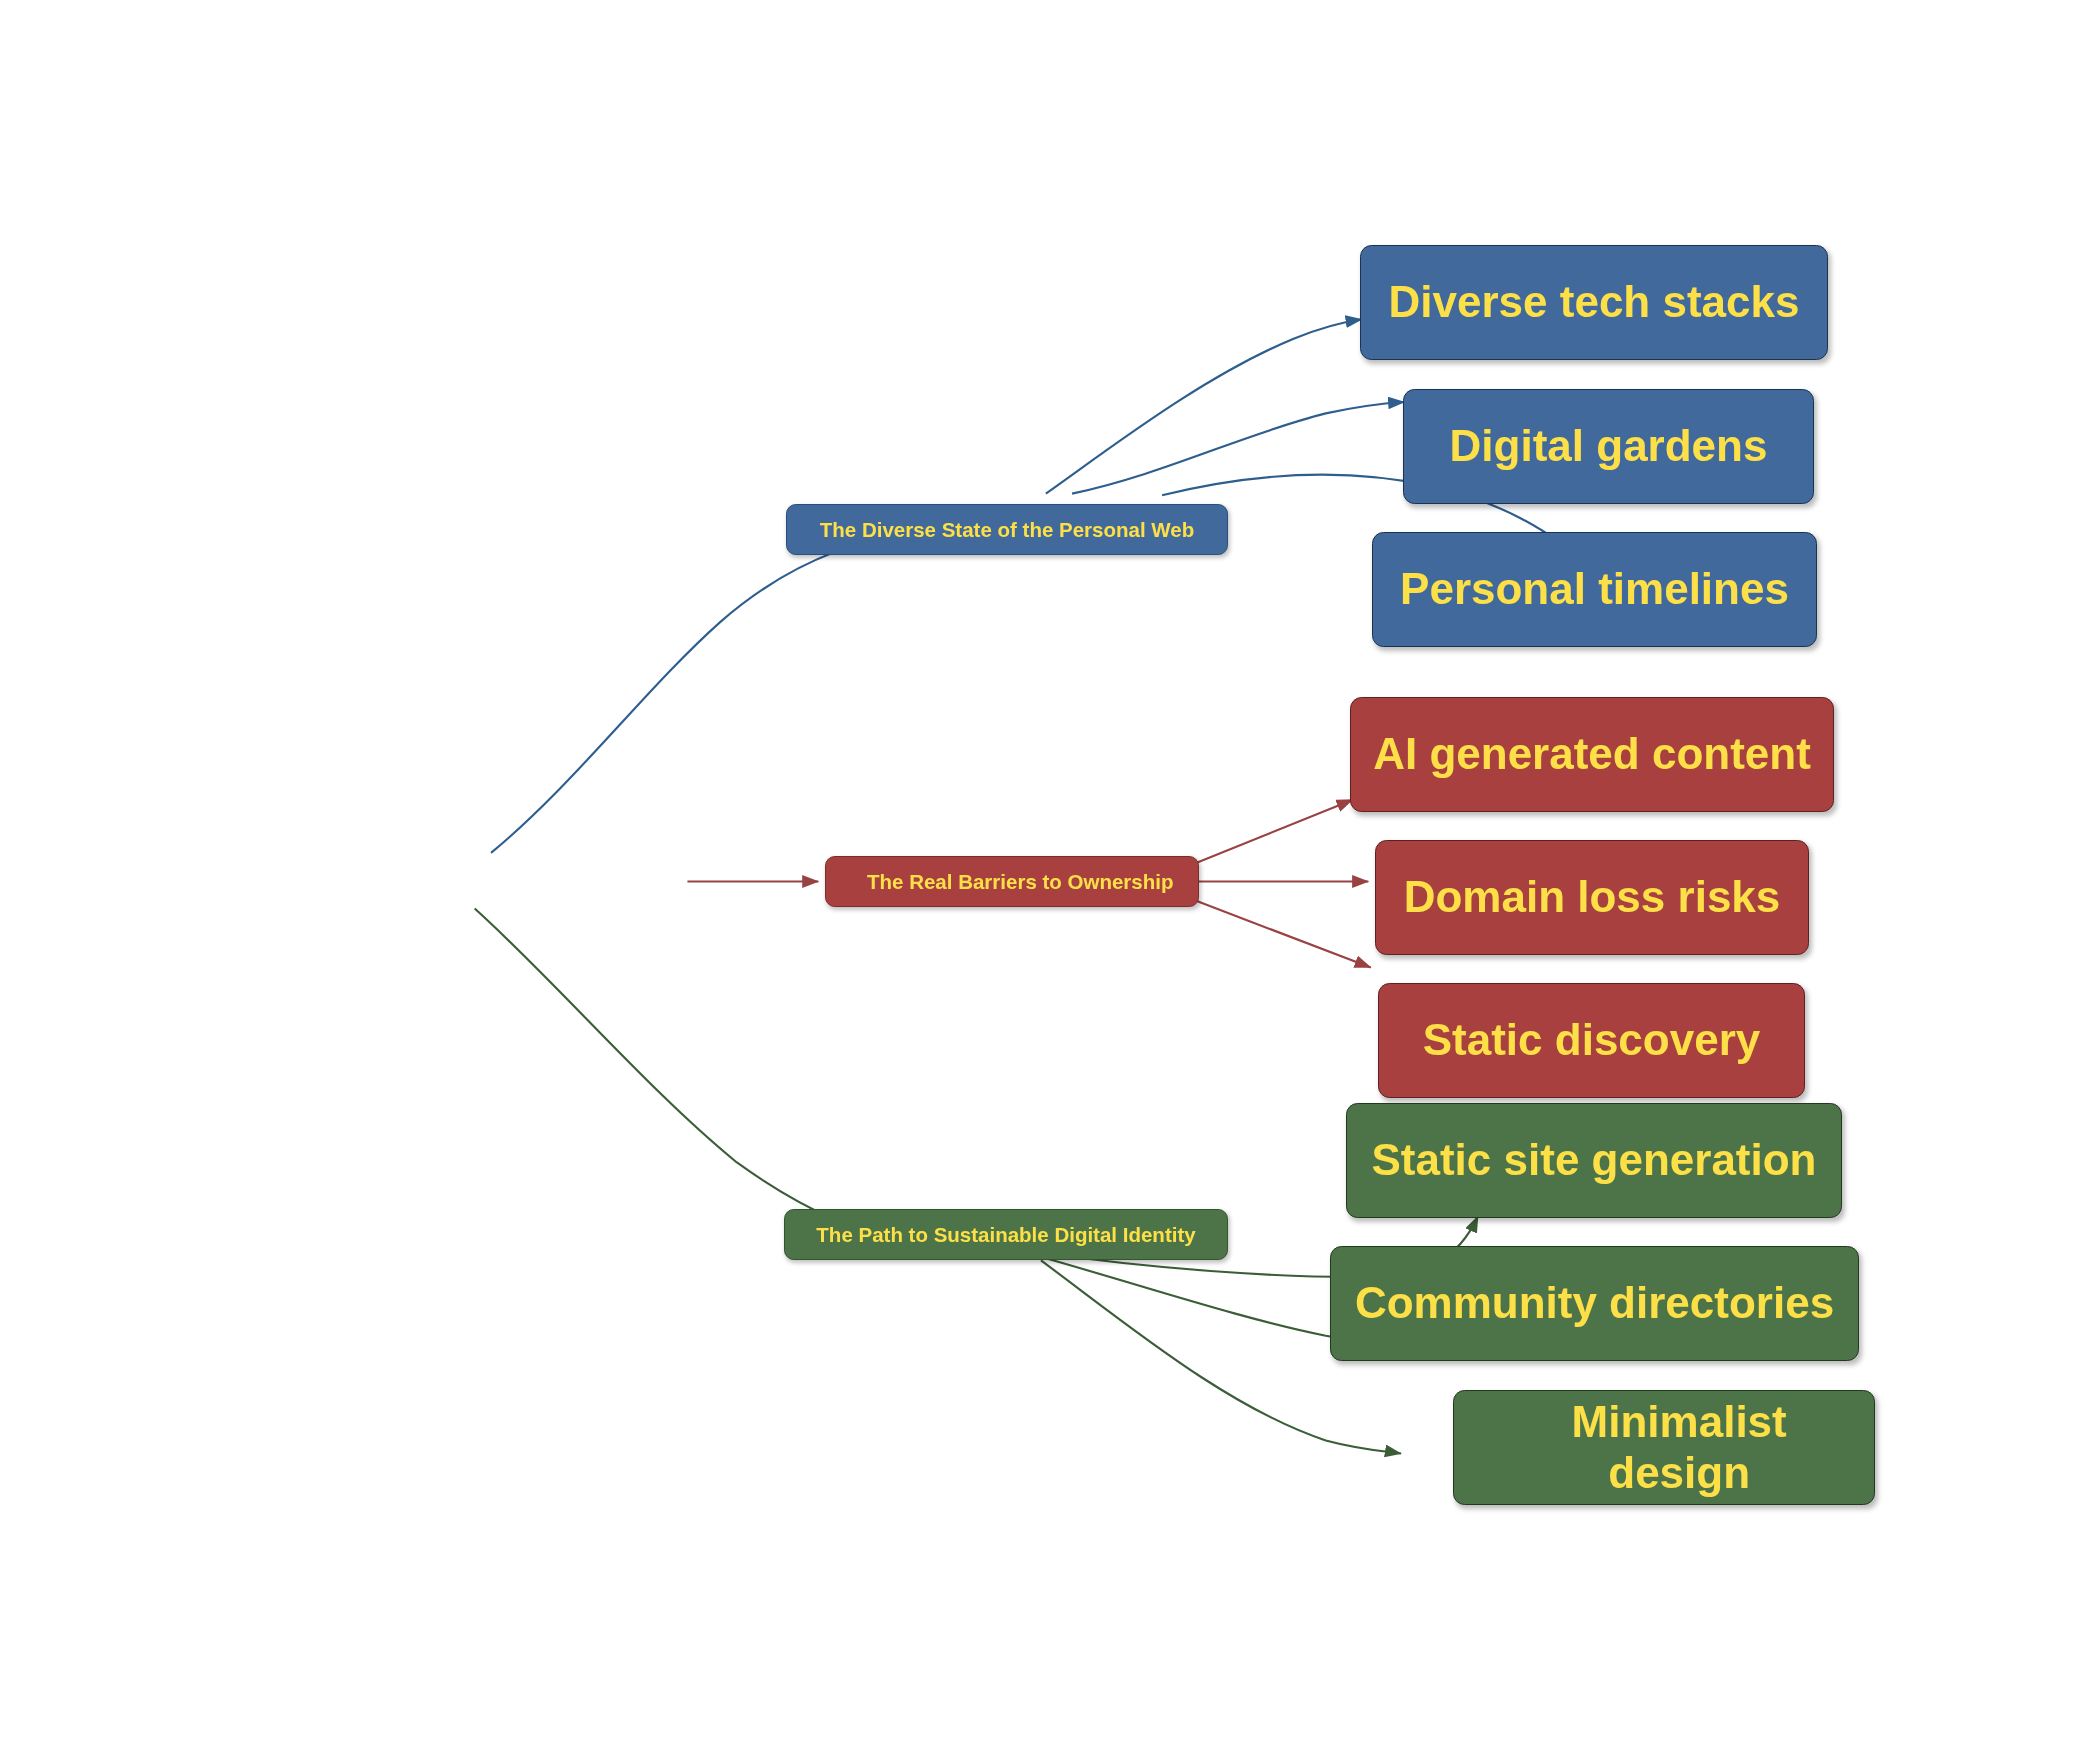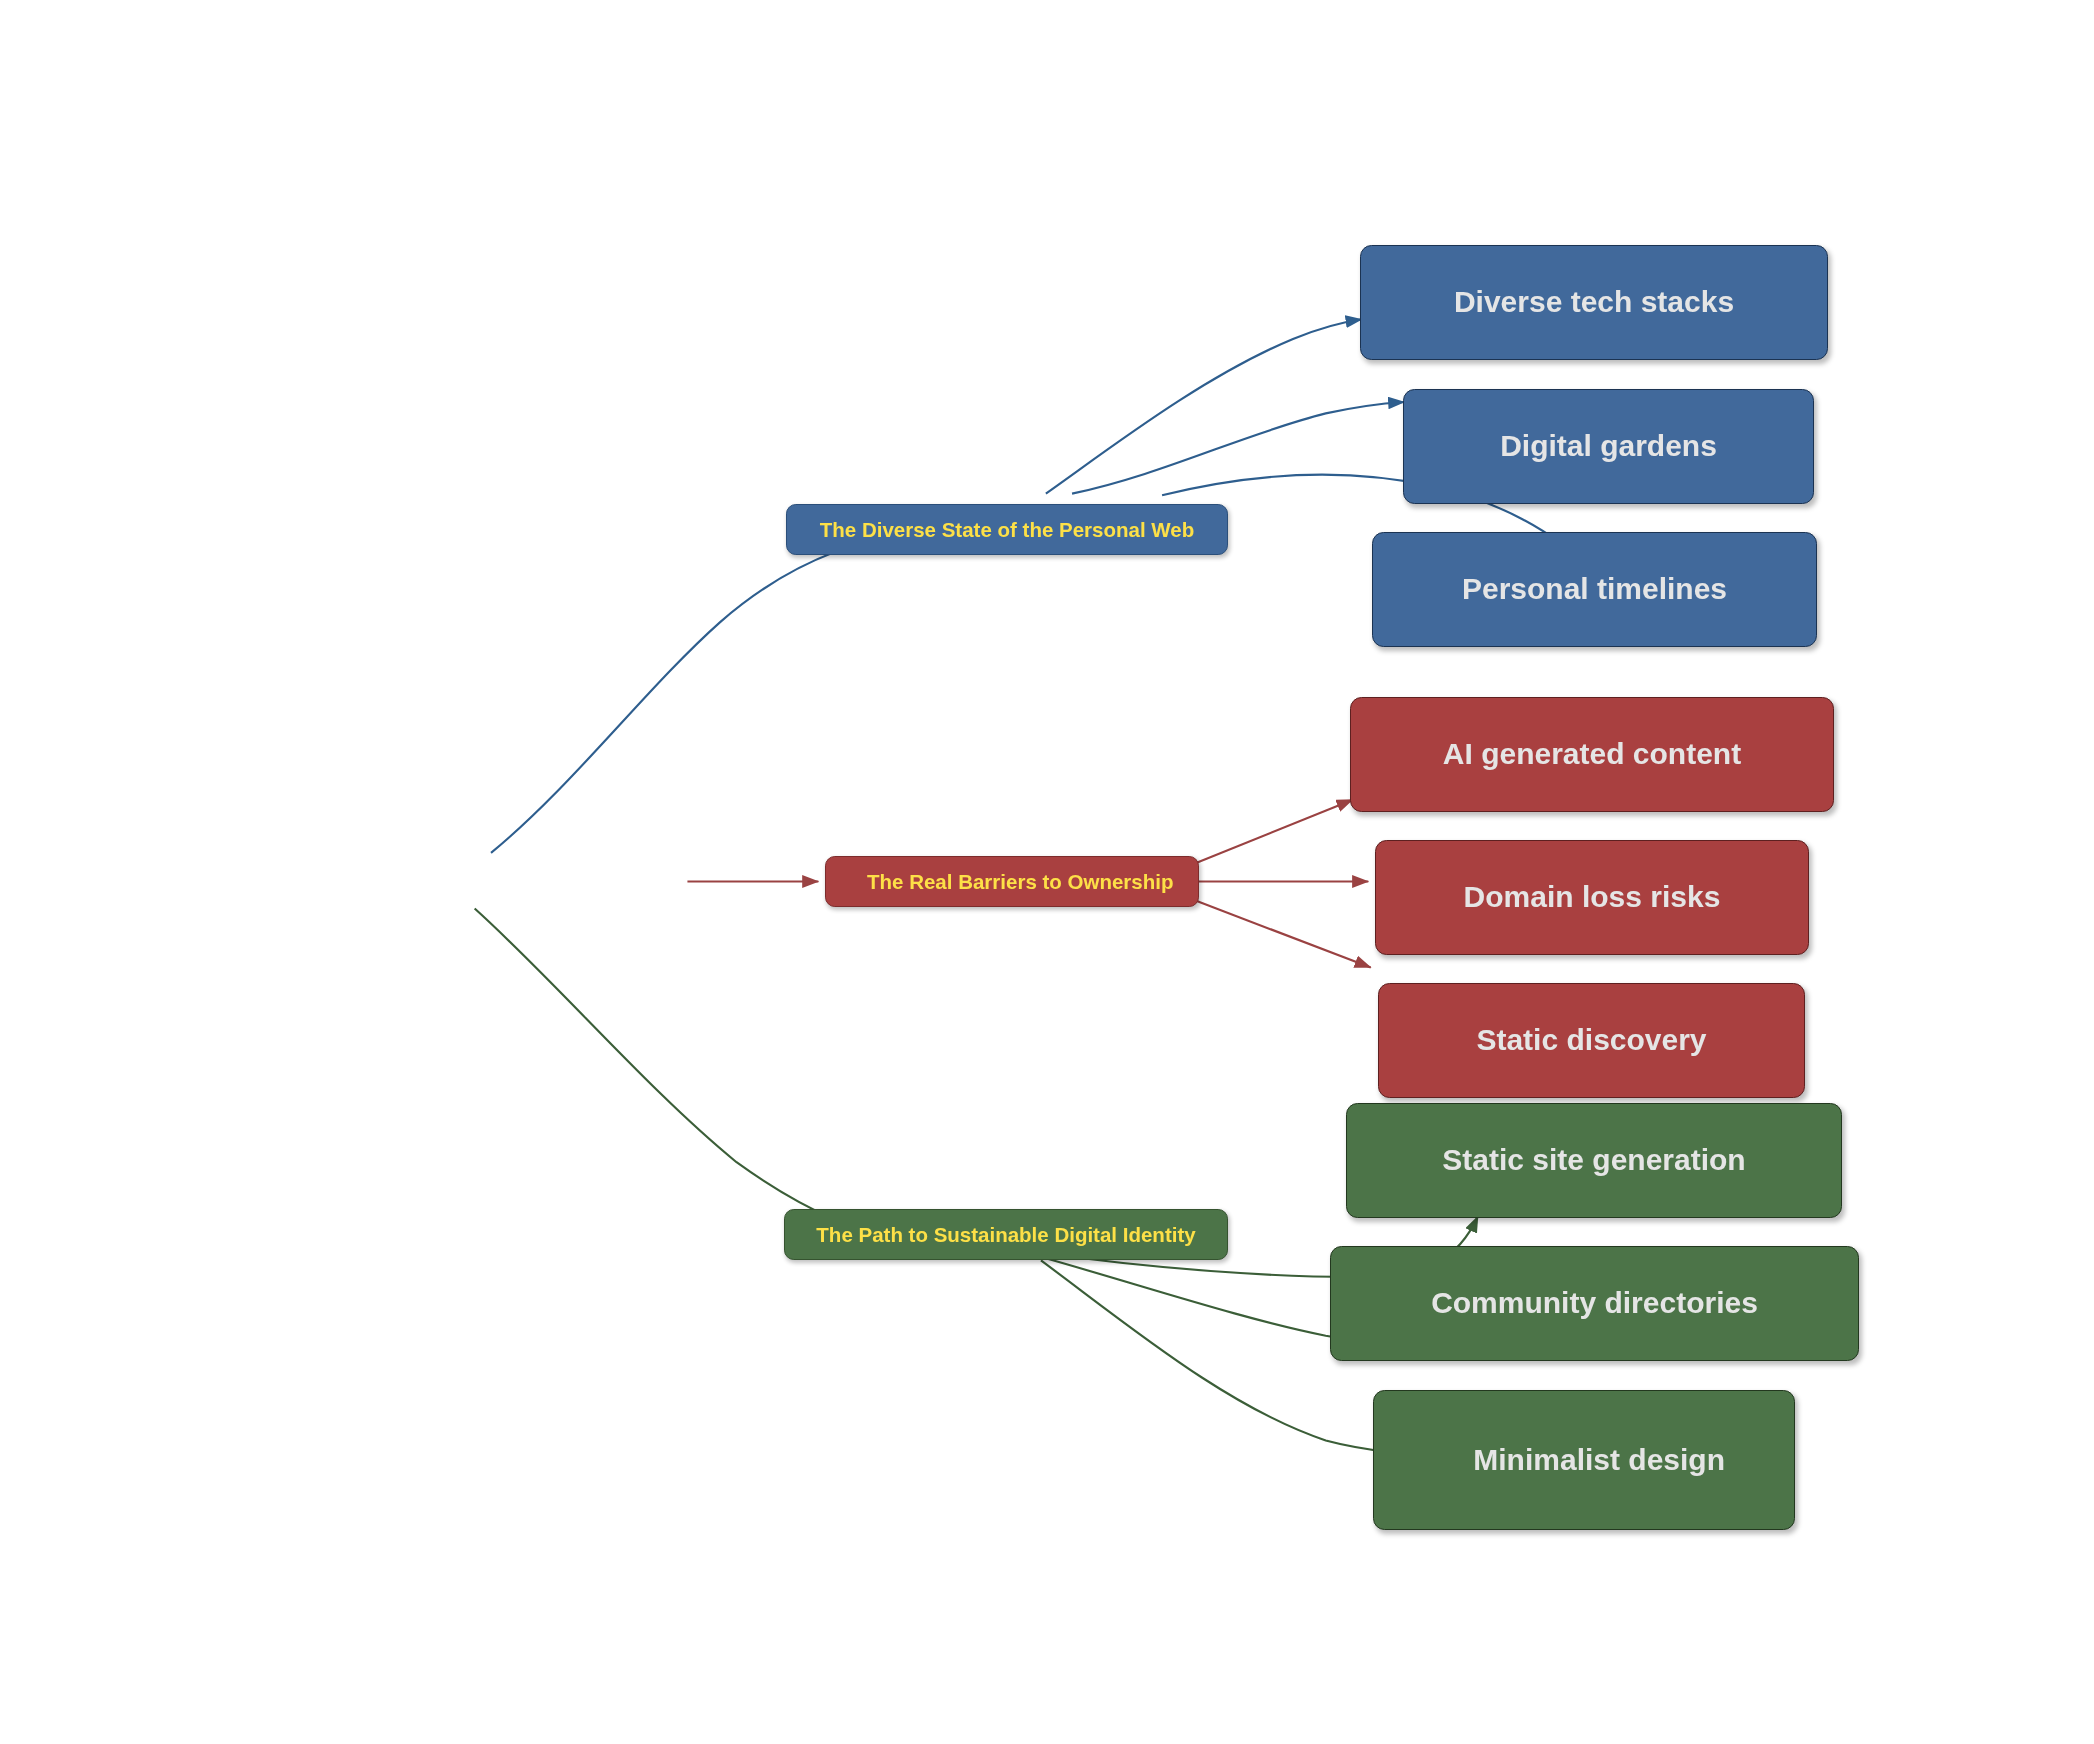--- a/index.html
+++ b/index.html
@@ -48,23 +48,23 @@
   }
   .node-branch {
     color: #fde047;
     font-weight: bold;
     font-size: 20.5px;
     border-radius: 9.8px;
     box-shadow: 1.6px 2.5px 4.1px rgba(0,0,0,0.24);
     padding: 0 11.5px;
   }
   .node-leaf {
-    color: #e5e5e5;
+    color: #fde047;
     font-weight: bold;
-    font-size: 30px;
+    font-size: 44px;
     border-radius: 11.5px;
     box-shadow: 2.5px 3.3px 4.9px rgba(0,0,0,0.26);
     padding: 0 14.7px;
   }
   .blue   { background: #41699B; border: 1.6px solid #1b3352; }
   .red    { background: #A94040; border: 1.6px solid #5e2020; margin-top: 20px; }
   .green  { background: #4C7448; border: 1.6px solid #23381f; }
   .branch-blue  { background: #41699B; border: 0.8px solid #2b4f7a; }
   .branch-red   { background: #A94040; border: 0.8px solid #7d2c2c; padding-left: 28px; }
   .branch-green { background: #4C7448; border: 0.8px solid #35532f; }
@@ -144,18 +144,18 @@
   </div>
 
   <div class="node node-leaf green" style="left:1346px; top:1103px; width:496px; height:115px;">
     <span>Static site generation</span>
   </div>
 
   <div class="node node-leaf green" style="left:1330px; top:1246px; width:529px; height:115px;">
     <span>Community directories</span>
   </div>
 
-  <div class="node node-leaf green" style="left:1373px; top:1390px; width:422px; height:140px;padding-left:45px;">
+  <div class="node node-leaf green" style="left:1453px; top:1390px; width:422px; height:115px;padding-left:45px;">
     <span>Minimalist design</span>
   </div>
 
 </div>
 
 
 </body></html>

